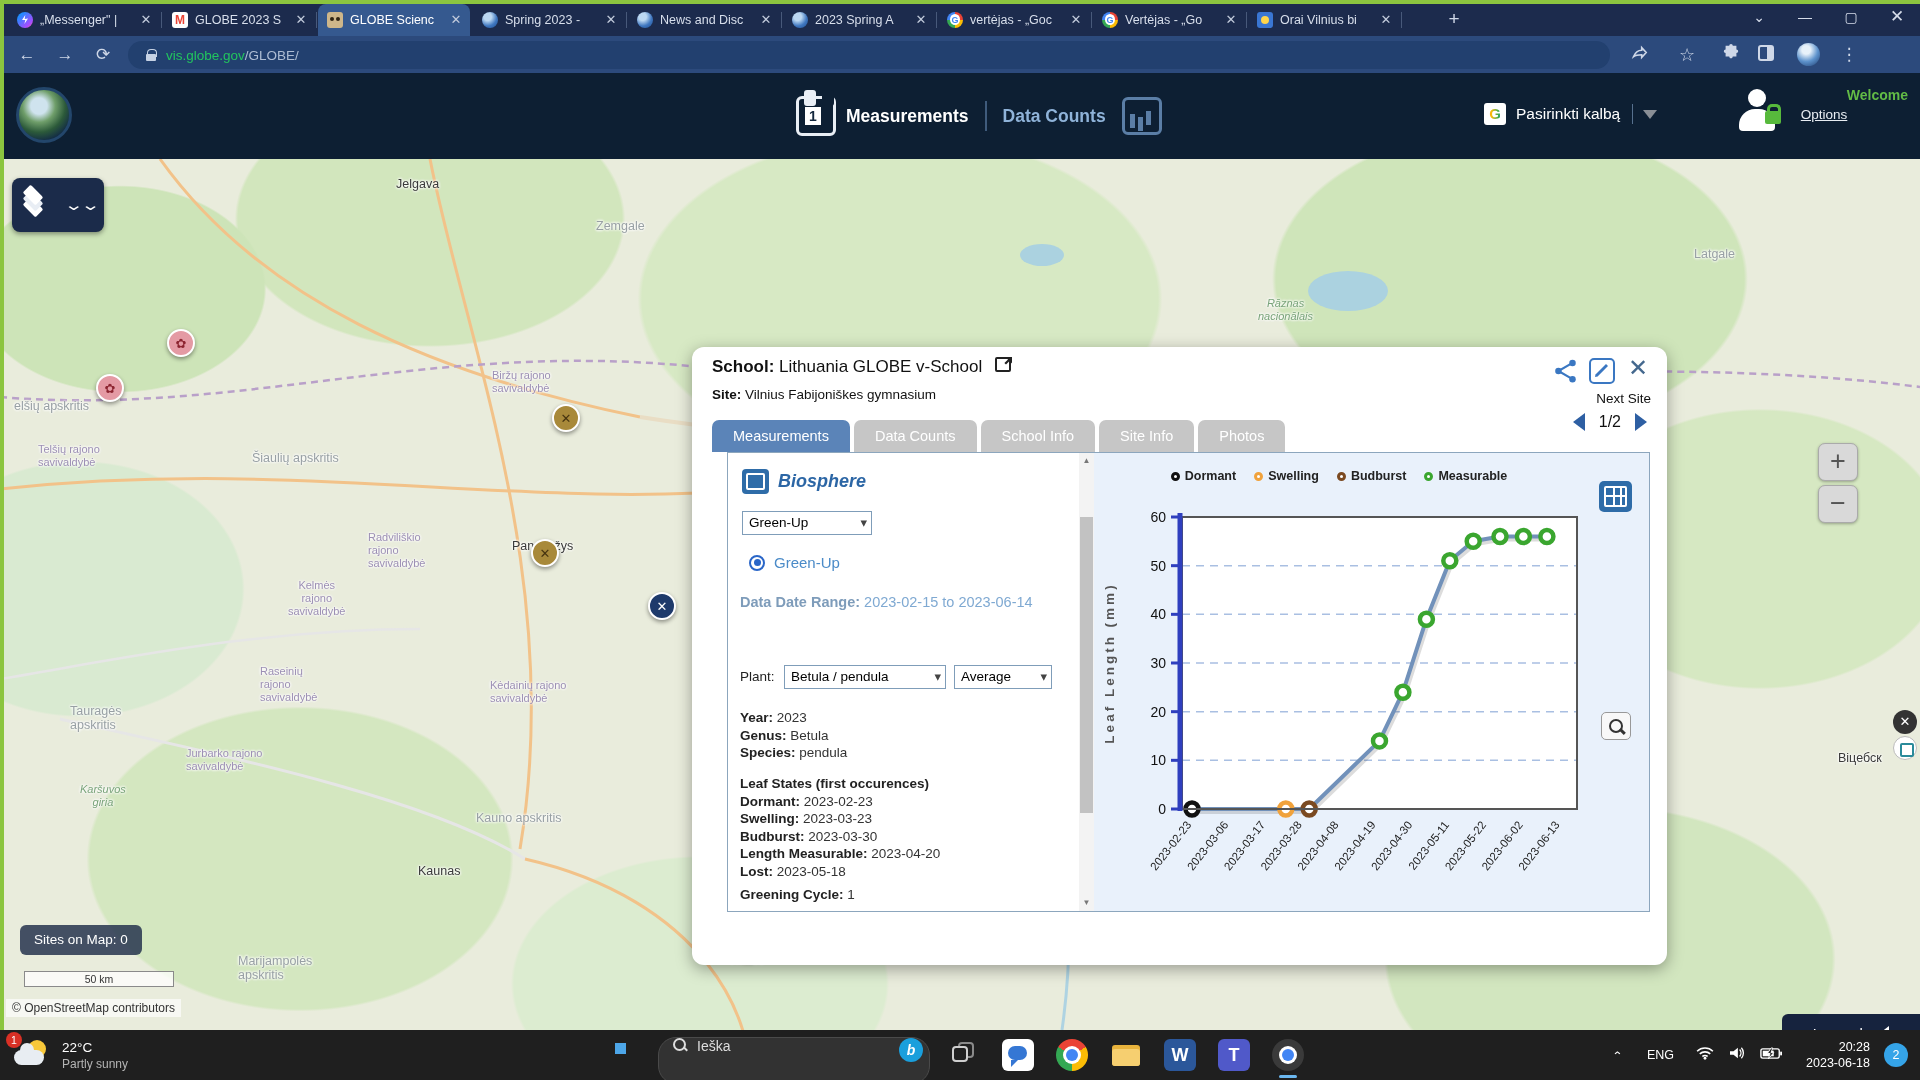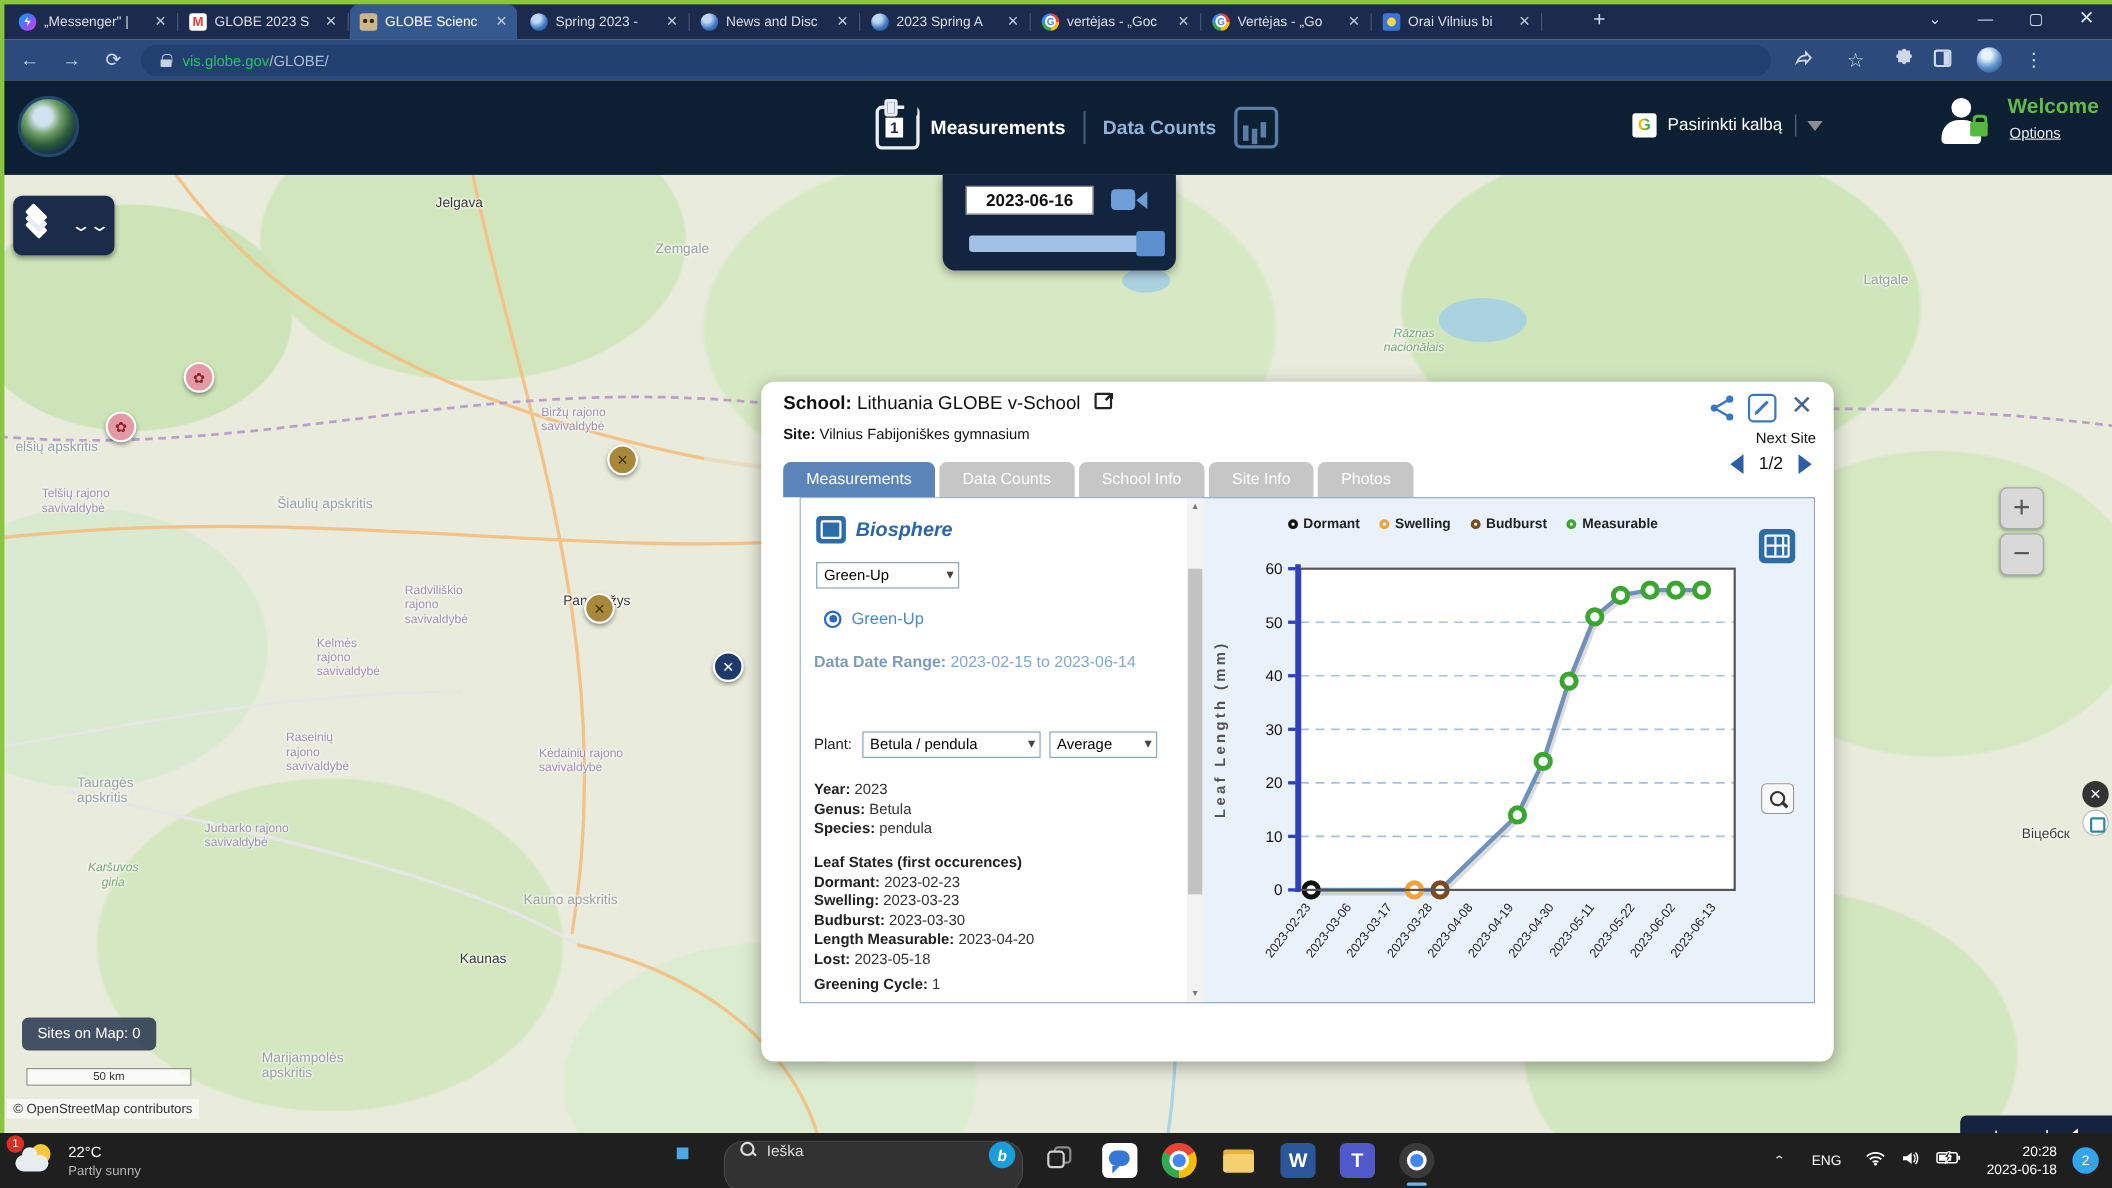--- a/index.html
+++ b/index.html
@@ -85,21 +85,21 @@
   .langtxt { color:#fff; font-size:15.5px; }
   .langsep { width:1px; height:20px; background:#56708e; margin:0 10px 0 12px; }
   .langcaret { width:0; height:0; border-left:7px solid transparent; border-right:7px solid transparent; border-top:9px solid #8a8f96; }
   .huser { position:absolute; right:12px; top:14px; text-align:left; }
   .person { position:absolute; left:-62px; top:2px; width:44px; height:44px; }
   .person::before { content:""; position:absolute; left:11px; top:0; width:18px; height:18px; border-radius:50%; background:#fff; }
   .person::after { content:""; position:absolute; left:2px; top:20px; width:36px; height:22px; border-radius:16px 16px 4px 4px; background:#fff; }
   .plock { position:absolute; left:-34px; top:24px; width:16px; height:13px; background:#57b93c; border-radius:2px; z-index:2; }
   .plock::before { content:""; position:absolute; left:2px; top:-7px; width:8px; height:8px; border:3px solid #57b93c;
     border-bottom:none; border-radius:5px 5px 0 0; }
-  .welcome { color:#62bb46; font-size:19px; font-weight:bold; }
+  .welcome { color:#62bb46; font-size:14px; font-weight:bold;margin-left:48px; }
   .options { color:#e8edf3; font-size:13.5px; text-decoration:underline; margin-top:4px; margin-left:2px; }
 
   
   .map { position:absolute; left:0; top:159px; width:1920px; height:871px; overflow:hidden; z-index:1;
     background-color:#e9ecdc;
     background-image:
       radial-gradient(240px 170px at 120px 130px, #cde4b8 0 60%, transparent 61%),
       radial-gradient(320px 210px at 430px 60px, #d2e6bd 0 60%, transparent 61%),
       radial-gradient(430px 270px at 900px 140px, #d7e9c4 0 60%, transparent 61%),
       radial-gradient(390px 250px at 1510px 120px, #cfe5ba 0 60%, transparent 61%),
@@ -413,21 +413,21 @@
         <div class="mlabel ml-muni" style="left: 492px; top: 210px;">Biržų rajono
 savivaldybė</div>
         <div class="mlabel ml-region" style="left: 14px; top: 240px;">elšių apskritis</div>
         <div class="mlabel ml-muni" style="left: 38px; top: 284px;">Telšių rajono
 savivaldybė</div>
         <div class="mlabel ml-region" style="left: 252px; top: 292px;">Šiaulių apskritis</div>
         <div class="mlabel ml-muni" style="left: 368px; top: 372px;">Radviliškio
 rajono
 savivaldybė</div>
         <div class="mlabel ml-city" style="left: 512px; top: 380px;">Panevėžys</div>
-        <div class="mlabel ml-muni" style="left: 288px; top: 420px;">Kelmės
+        <div class="mlabel ml-muni" style="left: 288px; top: 420px; text-align: center;">Kelmės
 rajono
 savivaldybė</div>
         <div class="mlabel ml-muni" style="left: 260px; top: 506px;">Raseinių
 rajono
 savivaldybė</div>
         <div class="mlabel ml-muni" style="left: 490px; top: 520px;">Kėdainių rajono
 savivaldybė</div>
         <div class="mlabel ml-region" style="left: 70px; top: 545px;">Tauragės
 apskritis</div>
         <div class="mlabel ml-muni" style="left: 186px; top: 588px;">Jurbarko rajono
@@ -466,27 +466,20 @@
     <div class="floatc fc2" style="top:577px"></div>
     <div class="sitespill">Sites on Map: 0</div>
     <div class="scalebar">50 km</div>
     <div class="attrib">© OpenStreetMap contributors</div>
     <div class="legendsbar">
       <span>Legends</span>
       <span class="legtri"></span>
     </div>
   </div>
 
-  <div class="datebox">
-    <div class="dateinput">2023-06-16</div>
-    <div class="camic"></div>
-    <div class="slidertrack">
-      <div class="sliderhandle"></div>
-    </div>
-  </div>
 
   <div class="panel">
     <div class="schoolline">
       <b>School:</b>
       <span>Lithuania GLOBE v-School</span>
       <span class="extlink"></span>
     </div>
     <div class="siteline">
       <b>Site:</b>
       <span>Vilnius Fabijoniškes gymnasium</span>

